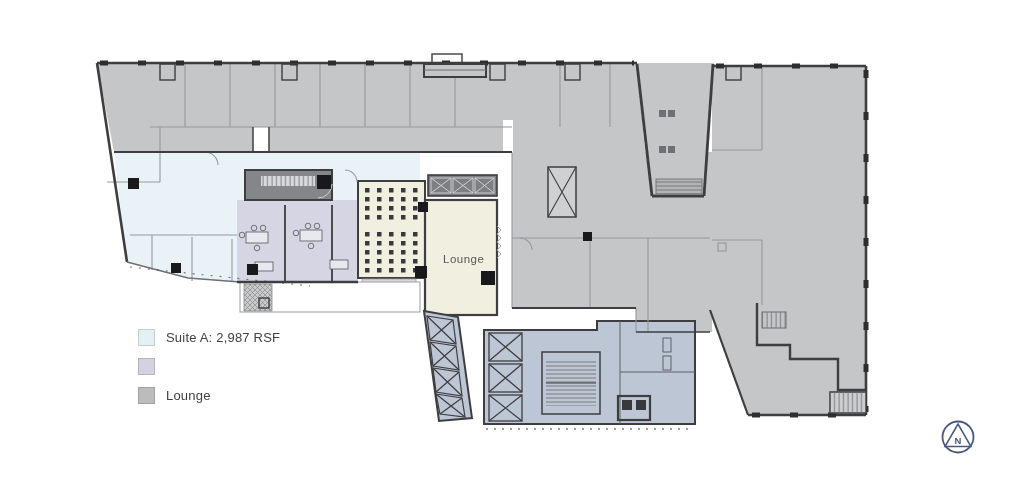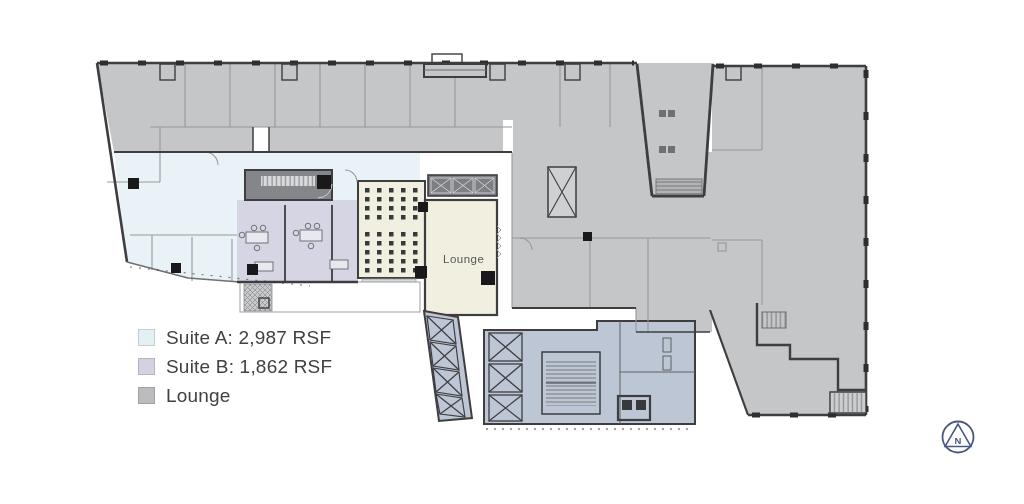--- a/index.html
+++ b/index.html
@@ -5,21 +5,21 @@
   html,body{margin:0;padding:0;background:#ffffff;}
   #stage{position:relative;width:1024px;height:504px;background:#ffffff;overflow:hidden;
          font-family:"Liberation Sans",sans-serif;}
   svg text{font-family:"Liberation Sans",sans-serif;}
   .legend{position:absolute;left:138px;top:323px;}
   .legend-row{display:flex;align-items:center;height:29px;}
   .sw{width:17px;height:17px;margin-right:11px;border:1px solid rgba(0,0,0,0.14);box-sizing:border-box;flex:0 0 auto;}
   .sw-a{background:#e4f1f4;}
   .sw-b{background:#d2d2e0;}
   .sw-l{background:#bbbcbe;}
-  .legend-label{font-size:19px;color:#404144;letter-spacing:0.2px;white-space:nowrap;}
+  .legend-label{font-size:13px;color:#404144;letter-spacing:0.2px;white-space:nowrap;}
 </style>
 </head>
 <body>
 
 <div id="stage">
 
 <svg width="1024" height="504" viewBox="0 0 1024 504" xmlns="http://www.w3.org/2000/svg">
   <defs>
     <pattern id="xhatch" width="5" height="5" patternUnits="userSpaceOnUse">
       <rect width="5" height="5" fill="#c9cacb"></rect>
@@ -327,21 +327,20 @@
 </svg>
 
 
 <div class="legend">
   <div class="legend-row">
     <span class="sw sw-a"></span>
     <span class="legend-label">Suite A: 2,987 RSF</span>
   </div>
   <div class="legend-row">
     <span class="sw sw-b"></span>
-    <span class="legend-label">Suite B: 1,862 RSF</span>
   </div>
   <div class="legend-row">
     <span class="sw sw-l"></span>
     <span class="legend-label">Lounge</span>
   </div>
 </div>
 
 </div>
 
 </body></html>

